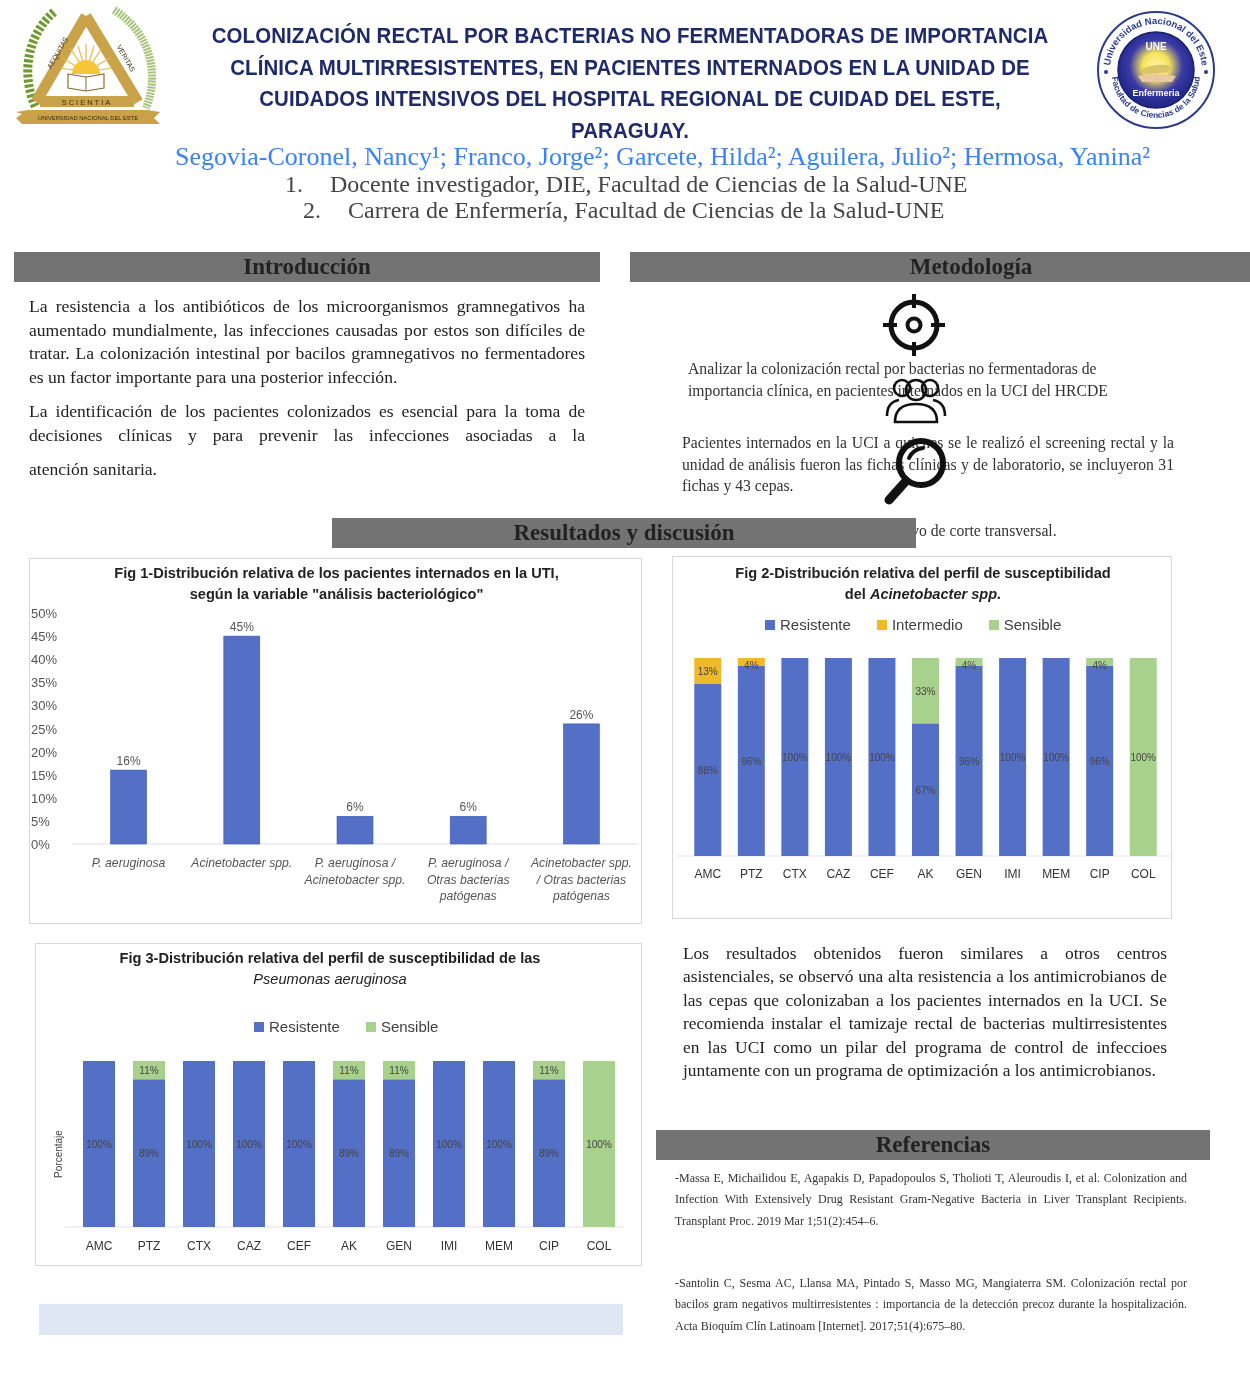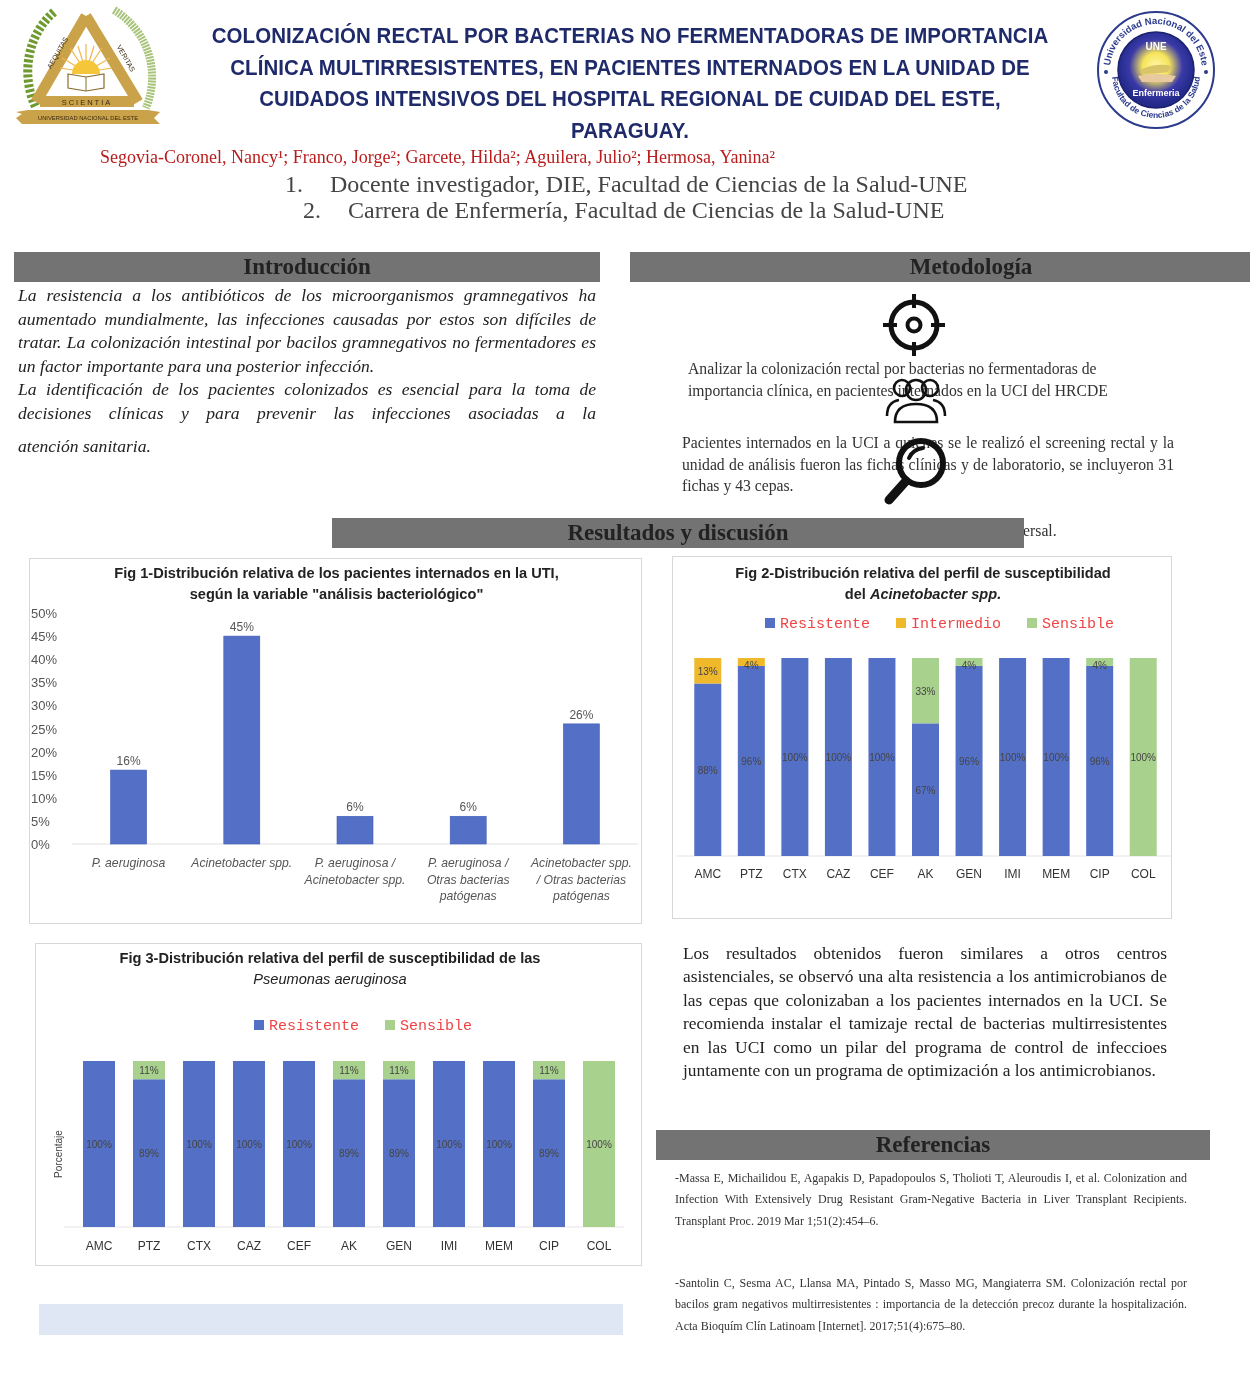--- a/index.html
+++ b/index.html
@@ -6,47 +6,47 @@
     html, body { width: 1250px; height: 1388px; background: #ffffff; overflow: hidden; }
     body { position: relative; font-family: "Liberation Serif", serif; color: #222; }
     .abs { position: absolute; }
 
     
     .logo-left { left: 14px; top: 4px; width: 148px; height: 124px; }
     .logo-right { left: 1096px; top: 10px; width: 120px; height: 120px; }
     .title { left: 175px; top: 20px; width: 910px; text-align: center;
       font-family: "Liberation Sans", sans-serif; font-weight: bold; font-size: 22px; line-height: 31.5px;
       color: #1f2a6b; transform: scaleX(0.93); transform-origin: center top; letter-spacing: 0.1px; }
-    .authors { left: 100px; top: 144px; width: 1050px; text-align: left; font-size: 18px; color: #b91c1c; line-height: 26px; }
+    .authors { left: 100px; top: 144px; width: 1050px; text-align: right; font-size: 26px; color: #3b82f6; line-height: 26px; }
     .affil { left: 280px; width: 720px; font-size: 24px; color: #444; line-height: 24px; }
     .affil .num { display: inline-block; width: 45px; text-align: left; }
     .affil1 { top: 172px; left: 285px; }
     .affil2 { top: 198px; left: 303px; }
 
     
     .sec-head { background: #737373; text-align: center; font-size: 23px; font-weight: bold; color: #222; height: 30px; line-height: 30px; }
 
     
     .justify { text-align: justify; text-align-last: left; }
     .intro-text { left: 18px; top: 284px; width: 578px; font-size: 17.6px; line-height: 23.5px; color: #222; }
-    .intro-text p { margin: 0; font-style: italic; }
+    .intro-text p { margin: 11px; }
     .intro-last { margin-top: 10px !important; }
 
     .meth-item { position: absolute; display: flex; align-items: center; flex-direction: column; }
     .meth-icon { width: 66px; height: 66px; }
     .meth-text { font-size: 15.7px; line-height: 21.5px; color: #333; }
 
     .results-text { left: 683px; top: 942px; width: 484px; font-size: 17.4px; line-height: 23.4px; color: #222; }
     .refs { left: 675px; width: 512px; font-size: 12px; line-height: 21.4px; color: #333; }
 
     
     .chart-box { border: 1.5px solid #d8d8d8; background: #fff; }
     .chart-title { position: absolute; text-align: center; font-family: "Liberation Sans", sans-serif; font-weight: bold; font-size: 14.6px; line-height: 21px; color: #222; }
     svg text { font-family: "Liberation Sans", sans-serif; }
-    .legend { position: absolute; font-family: Liberation Mono, monospace; font-size: 15px; color: #ef4444; display: flex; gap: 26px; padding-left: 16px; }
+    .legend { position: absolute; font-family: Liberation Sans, sans-serif; font-size: 15px; color: #404040; display: flex; gap: 26px; padding-left: 16px; }
     .legend .sw { display: inline-block; width: 10px; height: 10px; margin-right: 5px; vertical-align: 0px; }
   </style>
 </head>
 <body>
 
 <div class="abs logo-left">
   <svg width="148" height="124" viewBox="0 0 148 124">
 
     <path d="M40 8 C14 30, 6 70, 22 104" stroke="#6f9a2f" stroke-width="9" fill="none" stroke-dasharray="3 2"></path>
 
@@ -157,21 +157,21 @@
 
 <div class="meth-item" style="left:624px; top:436px; width:584px;">
   <svg class="meth-icon" viewBox="0 0 66 70" style="height:70px;">
     <circle cx="38" cy="27" r="22" fill="none" stroke="#111" stroke-width="6"></circle>
     <path d="M26 22 Q30 13 40 12" fill="none" stroke="#111" stroke-width="4" stroke-linecap="round"></path>
     <line x1="23" y1="45" x2="6" y2="64" stroke="#111" stroke-width="9" stroke-linecap="round"></line>
   </svg>
   <div class="meth-text" style="margin-left:24px; width:492px; padding-top:14px;">Descriptivo, retrospectivo, cuantitativo de corte transversal.</div>
 </div>
 
-<div class="abs sec-head" style="left:332px; top:518px; width:692px;">Resultados y discusión</div>
+<div class="abs sec-head" style="left:332px; top:518px; width:584px;">Resultados y discusión</div>
 
 <div class="abs chart-box" style="left:29px; top:558px; width:613px; height:366px;">
   <div class="chart-title" style="left:0; top:4px; width:613px;">
     <div>Fig 1-Distribución relativa de los pacientes internados en la UTI,</div>
     <div>según la variable "análisis bacteriológico"</div>
   </div>
   <svg id="fig1svg" width="613" height="366" style="position:absolute; left:0; top:0;">
       <text x="1" y="290" font-size="13" fill="#555">0%</text>
       <text x="1" y="266.9" font-size="13" fill="#555">5%</text>
       <text x="1" y="243.8" font-size="13" fill="#555">10%</text>

